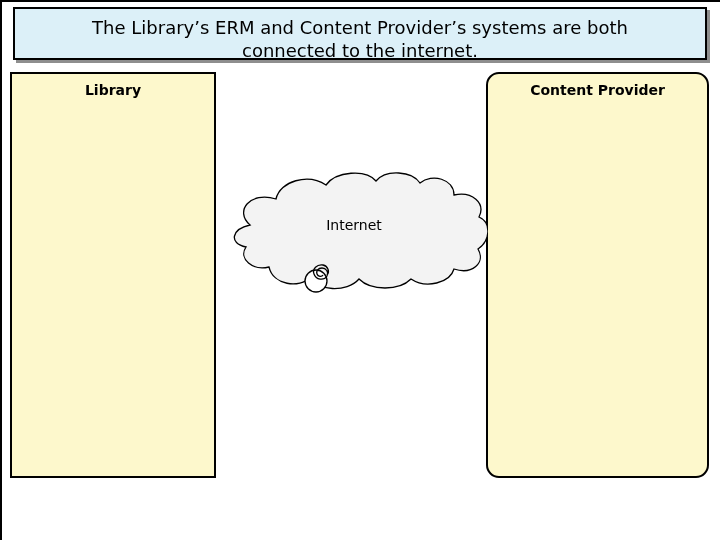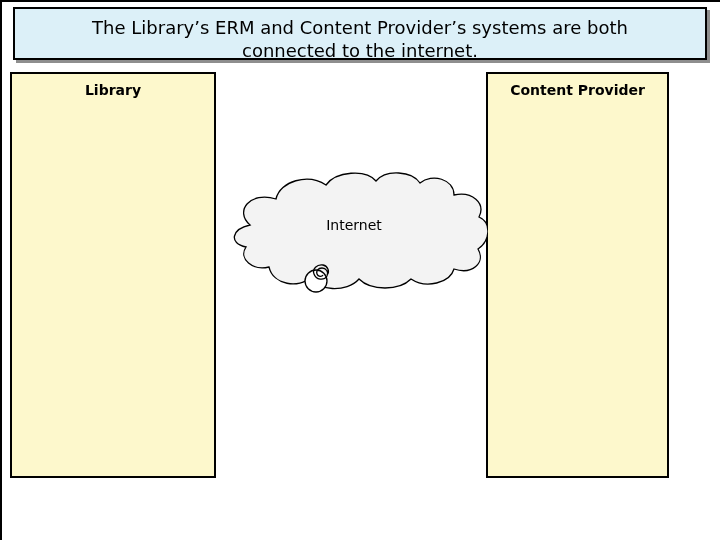--- a/index.html
+++ b/index.html
@@ -47,21 +47,21 @@
     text-align: center;
   }
   .entity-box .entity-label {
     display: block;
     margin-top: 8px;
     font-size: 14px;
     font-weight: bold;
     color: #000000;
   }
   .library-box  { left: 8px;  width: 206px; }
-  .provider-box { left: 484px; width: 183px; }
+  .provider-box { left: 484px; width: 223px; border-radius: 13px; }
   .cloud-svg {
     position: absolute;
     left: 226px;
     top: 165px;
     width: 260px;
     height: 132px;
   }
   .cloud-svg path, .cloud-svg circle {
     stroke: #000000;
     stroke-width: 1.3;

